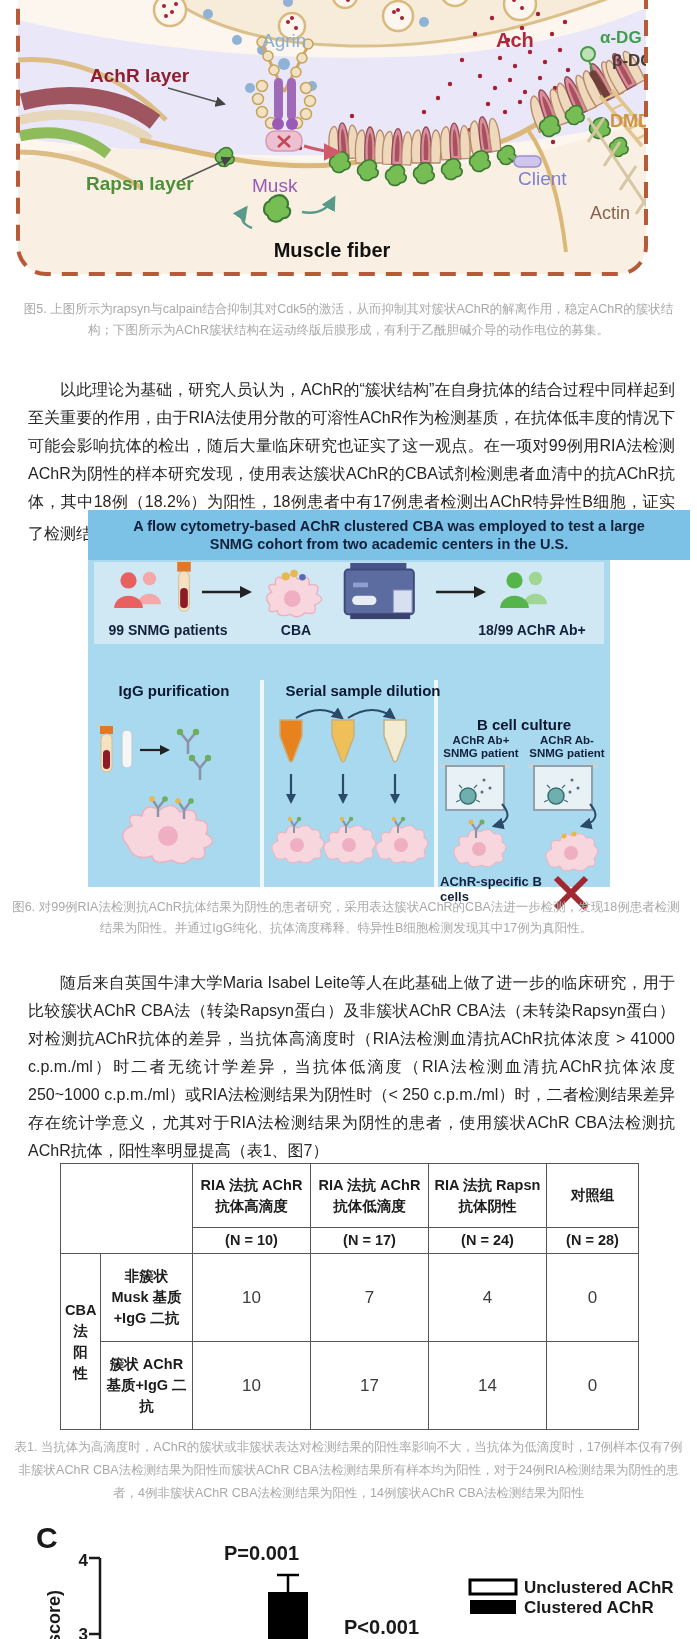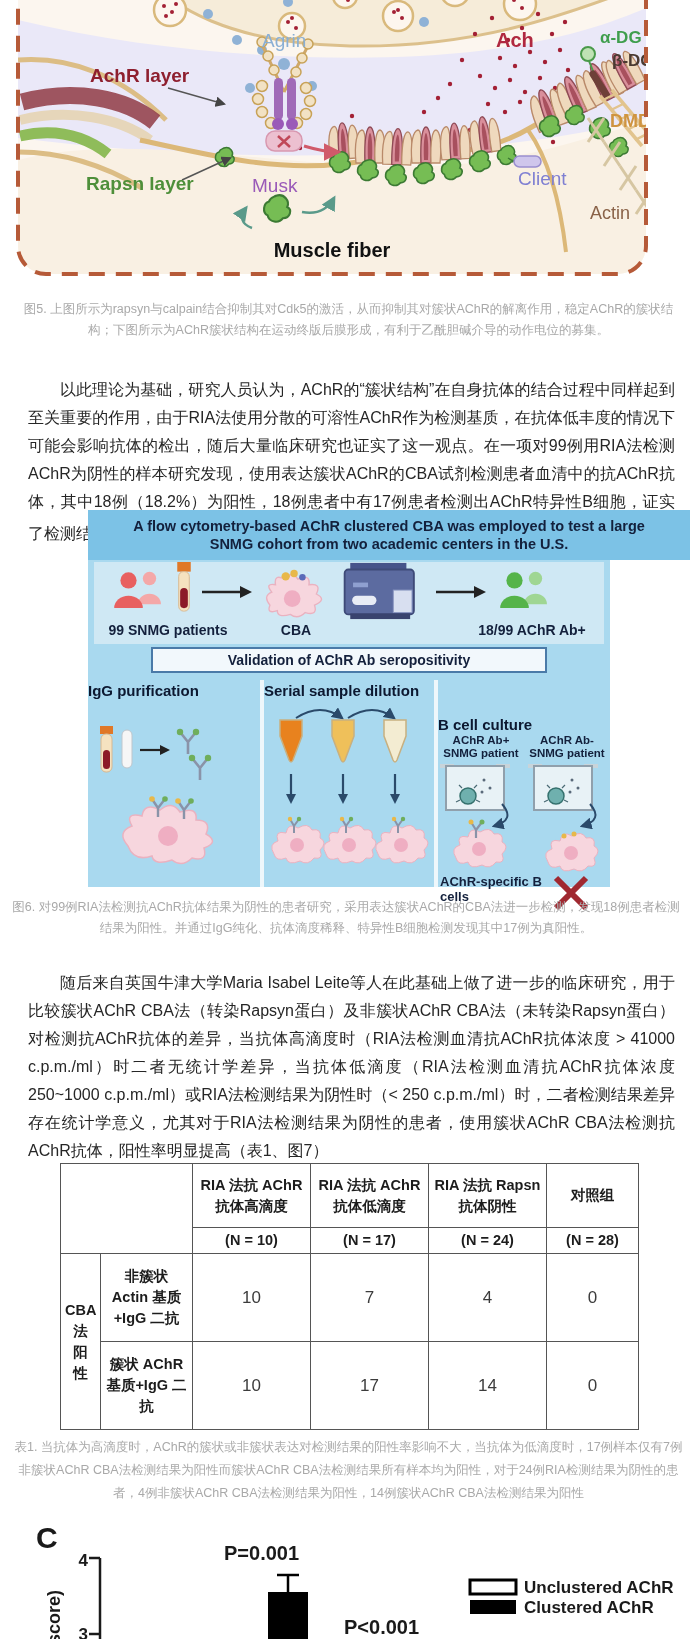--- a/index.html
+++ b/index.html
@@ -25,21 +25,21 @@
              color:#13203c;font-weight:700;font-size:14.5px;line-height:18px;padding:0 26px;box-sizing:border-box;}
   .f6-panel{left:6px;top:52px;width:510px;height:82px;background:#cfe8f4;}
   .f6-lbl{color:#13203c;font-weight:700;font-size:14px;text-align:center;}
   .f6-validation{left:63px;top:137px;width:396px;height:26px;background:#f2f8fc;
                  border:2px solid #4a7aa8;display:flex;align-items:center;justify-content:center;
                  color:#13203c;font-weight:700;font-size:14px;box-sizing:border-box;}
   .f6-col{top:170px;height:207px;}
   .f6-col1{left:0;width:172px;} .f6-col2{left:176px;width:174px;padding-left:24px;} .f6-col3{left:350px;width:172px;margin-top:34px;}
   .f6-gap{top:170px;width:4px;height:207px;background:#eef7fb;}
   .f6-g1{left:172px;} .f6-g2{left:346px;}
-  .f6-coltitle{left:0;right:0;top:2px;color:#0c1830;font-weight:700;font-size:15px;}
+  .f6-coltitle{left:0;right:0;top:2px;color:#0c1830;font-weight:700;font-size:15px;text-align:center;}
   .f6-sub{top:20px;width:86px;color:#13203c;font-weight:700;font-size:11.5px;line-height:13px;text-align:center;}
   .f6-result{left:2px;top:160px;width:104px;color:#13203c;font-weight:700;font-size:13px;line-height:15px;text-align:left;}
   
   .tbl-title{left:0;right:0;top:1138px;text-align:center;color:#181818;font-weight:700;font-size:14.5px;}
   table.t1{left:60px;top:1163px;position:absolute;border-collapse:collapse;width:578px;
            color:#1c1c1c;table-layout:fixed;}
   table.t1 th,table.t1 td{border:1.5px solid #555;padding:2px 4px;}
   table.t1 th{font-weight:700;font-size:14.5px;line-height:21px;text-align:center;}
   table.t1 td.val{font-weight:400;font-size:17px;color:#3c3c3c;text-align:center;}
   .t1r1{height:64px;} .t1r2{height:24px;} .t1r3{height:88px;} .t1r4{height:88px;}
@@ -321,21 +321,20 @@
       <circle cx="41" cy="11" r="7" fill="#9fd693"></circle>
         <path d="M29,38 a12,11 0 0 1 24,0 z" fill="#9fd693"></path>
       <circle cx="19" cy="13" r="8.5" fill="#55b44a"></circle>
         <path d="M4,42 a15,13 0 0 1 30,0 z" fill="#55b44a"></path>
     </svg>
 
     <span class="abs f6-lbl" style="left:0;top:112px;width:160px">99 SNMG patients</span>
     <span class="abs f6-lbl" style="left:160px;top:112px;width:96px">CBA</span>
     <span class="abs f6-lbl" style="left:366px;top:112px;width:156px">18/99 AChR Ab+</span>
 
-    <div class="abs f6-validation">Validation of AChR Ab seropositivity</div>
 
     <div class="abs f6-gap f6-g1"></div>
     <div class="abs f6-gap f6-g2"></div>
 
     <div class="abs f6-col f6-col1">
       <span class="abs f6-coltitle">IgG purification</span>
       <svg class="abs" style="left:0;top:24px;width:172px;height:183px" viewBox="0 0 172 183">
         <rect x="12" y="22" width="13" height="8" fill="#e07828"></rect>
         <rect x="13" y="30" width="11" height="38" rx="5" fill="#f5e2c0" stroke="#d8b890"></rect>
         <rect x="15" y="46" width="7" height="19" rx="3.5" fill="#8c1a28"></rect>
@@ -493,21 +492,21 @@
       <th>对照组</th>
     </tr>
     <tr class="t1r2">
       <th>(N = 10)</th>
       <th>(N = 17)</th>
       <th>(N = 24)</th>
       <th>(N = 28)</th>
     </tr>
     <tr class="t1r3">
       <th rowspan="2" class="grp">CBA 法 阳 性</th>
-      <th class="rowlbl">非簇状 Actin 基质+IgG 二抗</th>
+      <th class="rowlbl">非簇状 Musk 基质+IgG 二抗</th>
       <td class="val">10</td>
       <td class="val">7</td>
       <td class="val">4</td>
       <td class="val">0</td>
     </tr>
     <tr class="t1r4">
       <th class="rowlbl">簇状 AChR 基质+IgG 二抗</th>
       <td class="val">10</td>
       <td class="val">17</td>
       <td class="val">14</td>

